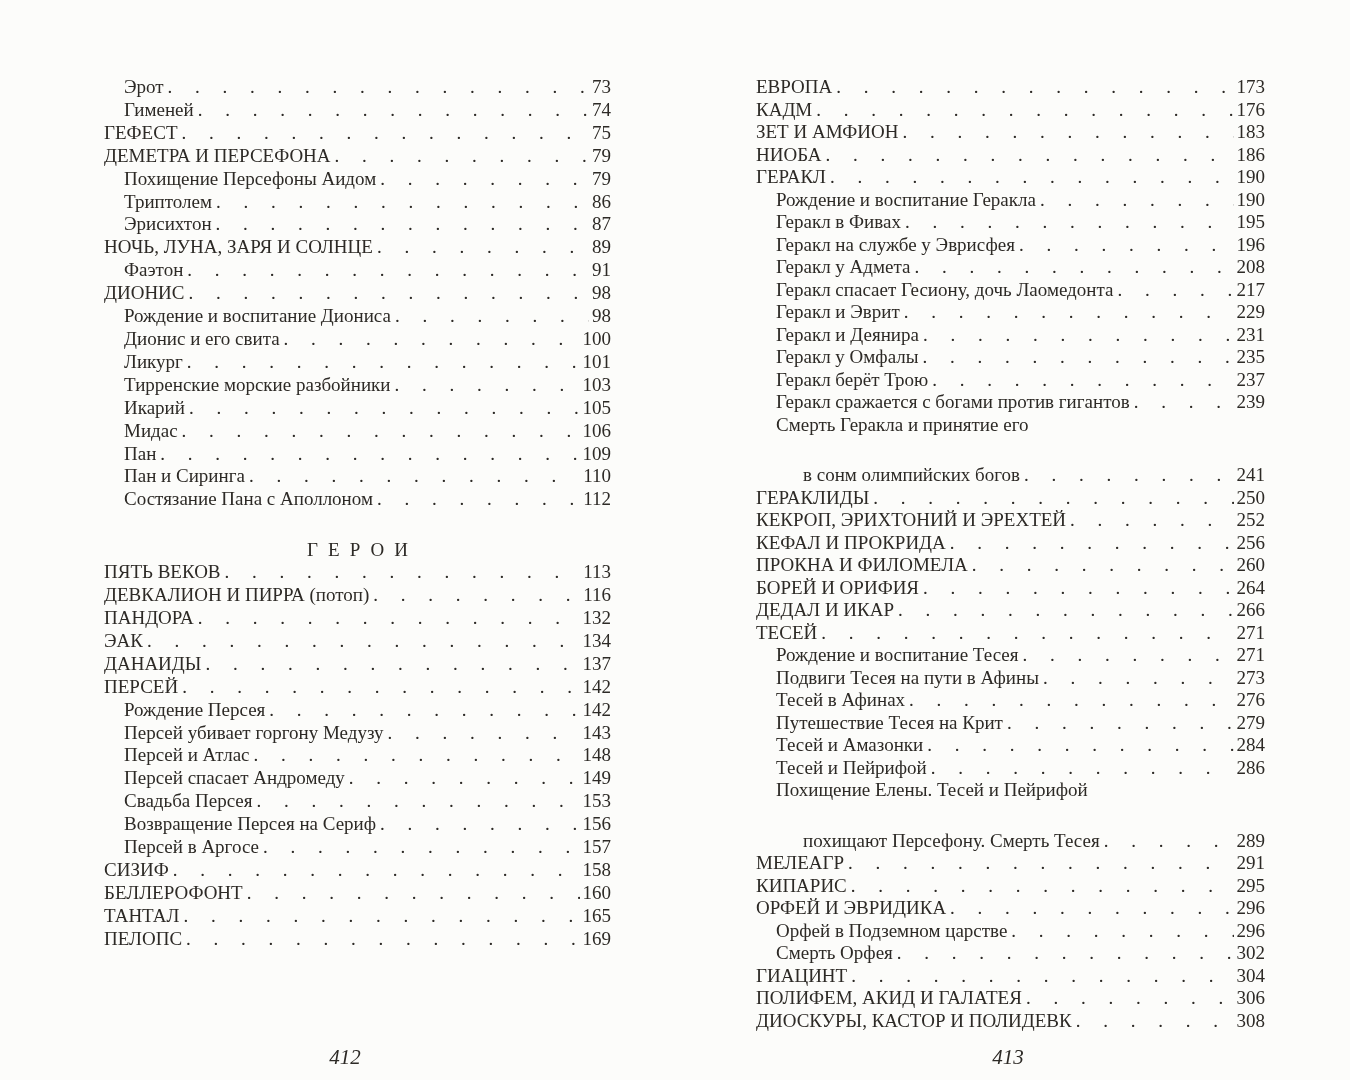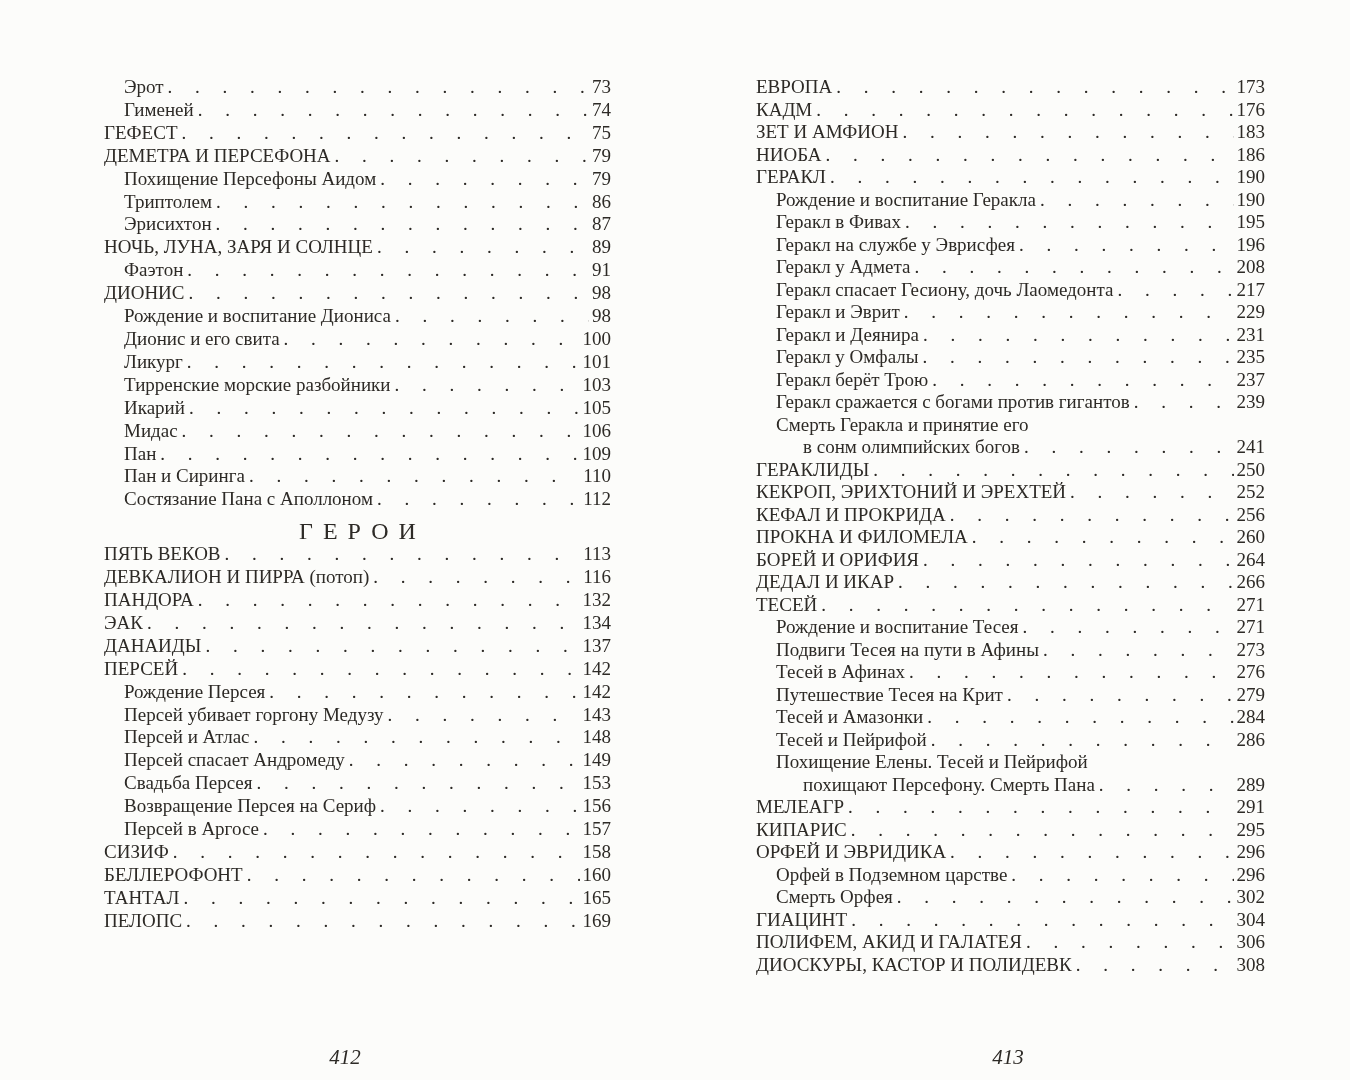--- a/index.html
+++ b/index.html
@@ -24,44 +24,44 @@
   .toc-col.right { left: 756px; width: 509px; }
   .row {
     display: flex;
     align-items: baseline;
     font-size: 19px;
     white-space: nowrap;
   }
   .toc-col.left  .row { line-height: 22.9px; }
   .toc-col.right .row { line-height: 22.5px; }
   .row.lvl1 { padding-left: 20px; }
-  .row.lvl2 { padding-left: 47px; }
+  .row.lvl2 { padding-left: 47px; margin-top: 28px; }
   .t { white-space: pre; }
   .leader {
     flex: 1 1 auto;
     overflow: hidden;
     white-space: nowrap;
     letter-spacing: 9px;
     margin-left: 4px;
     min-width: 0;
   }
   .leader::after {
     content: ". . . . . . . . . . . . . . . . . . . . . . . . . . . . . . . . . . . . . . . . . . . . . . . . . . . . . . . .";
   }
   .pg {
     white-space: pre;
     margin-left: 3px;
     text-align: right;
   }
   .sec-heading {
     text-align: center;
-    font-size: 24px;
+    font-size: 19px;
     letter-spacing: 10px;
     padding-left: 10px; 
-    margin-top: 9px;
+    margin-top: 27px;
     line-height: 23px;
     font-weight: normal;
   }
   .folio {
     position: absolute;
     top: 1045px;
     font-style: italic;
     font-size: 21px;
     transform: translateX(-50%);
   }
@@ -403,21 +403,21 @@
       </div>
       <div class="row lvl1">
         <span class="t">Тесей и Пейрифой</span>
         <span class="leader"></span>
         <span class="pg">286</span>
       </div>
       <div class="row lvl1">
         <span class="t">Похищение Елены. Тесей и Пейрифой</span>
       </div>
       <div class="row lvl2">
-        <span class="t">похищают Персефону. Смерть Пана</span>
+        <span class="t">похищают Персефону. Смерть Тесея</span>
         <span class="leader"></span>
         <span class="pg">289</span>
       </div>
       <div class="row lvl0">
         <span class="t">МЕЛЕАГР</span>
         <span class="leader"></span>
         <span class="pg">291</span>
       </div>
       <div class="row lvl0">
         <span class="t">КИПАРИС</span>

